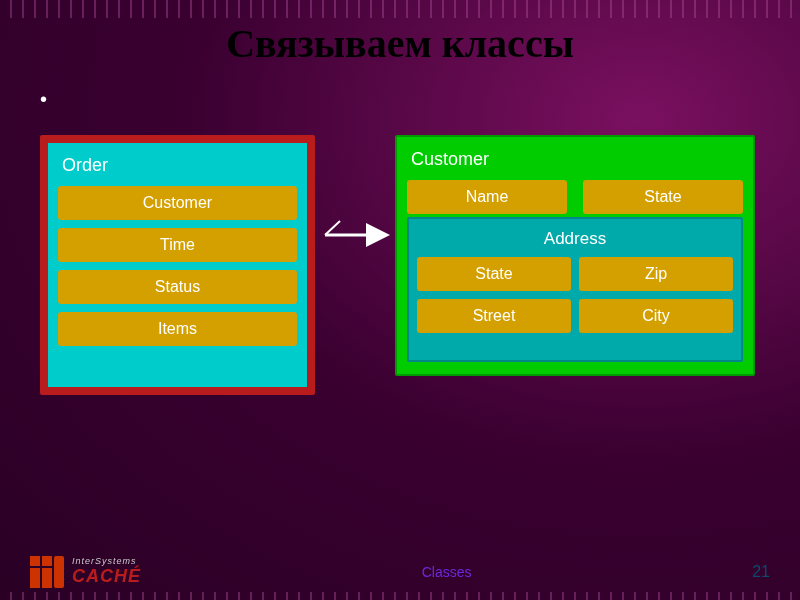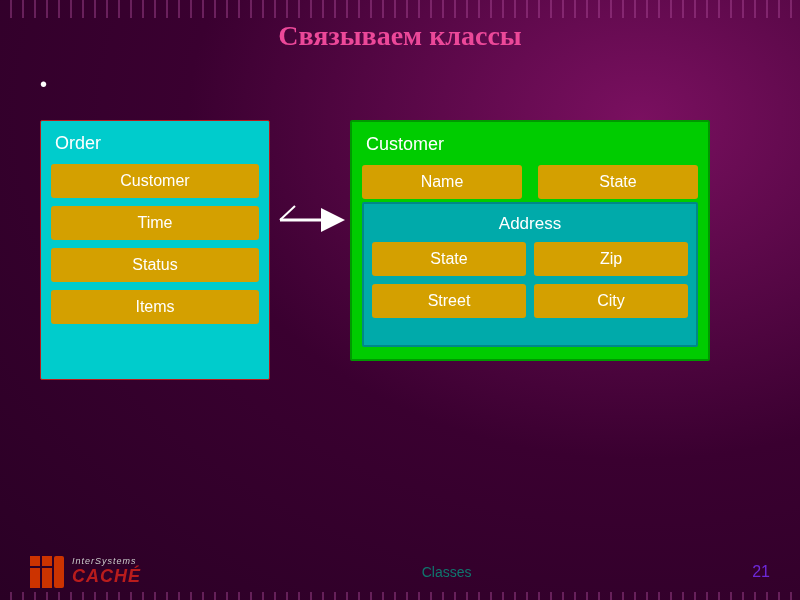--- a/index.html
+++ b/index.html
@@ -29,23 +29,23 @@
         rgba(180,80,160,0.4) 12px
       );
     }
 
     .slide-content {
       padding: 20px 40px 10px 40px;
     }
 
     .slide-title {
       text-align: center;
-      font-size: 28px;
+      font-size: 40px;
       font-weight: bold;
-      color: #ec4899;
+      color: #000000;
       margin-bottom: 20px;
       font-family: 'Times New Roman', serif;
     }
 
     .bullet-point {
       color: #ffffff;
       font-size: 17px;
       margin-bottom: 22px;
       display: flex;
       align-items: flex-start;
@@ -68,23 +68,23 @@
     .diagram-area {
       display: flex;
       align-items: flex-start;
       gap: 0px;
       margin-top: 5px;
     }
 
     
     .order-box {
       background: #00cccc;
-      border: 1px solid #b91c1c;
+      border: 8px solid #b91c1c;
       padding: 12px 10px 12px 10px;
-      width: 230px;
+      width: 275px;
       min-height: 260px;
       border-radius: 2px;
     }
 
     .order-title {
       color: #ffffff;
       font-size: 18px;
       margin-bottom: 10px;
       padding-left: 4px;
     }
@@ -215,26 +215,26 @@
     }
 
     .cache-text {
       font-size: 18px;
       font-weight: bold;
       color: #b91c1c;
       letter-spacing: 1px;
     }
 
     .footer-center {
-      color: #0f766e;
+      color: #6d28d9;
       font-size: 14px;
     }
 
     .footer-page {
-      color: #6d28d9;
+      color: #0c4a6e;
       font-size: 16px;
     }
 
     .bottom-waves {
       position: absolute;
       bottom: 0;
       left: 0;
       right: 0;
       height: 8px;
       background: repeating-linear-gradient(

